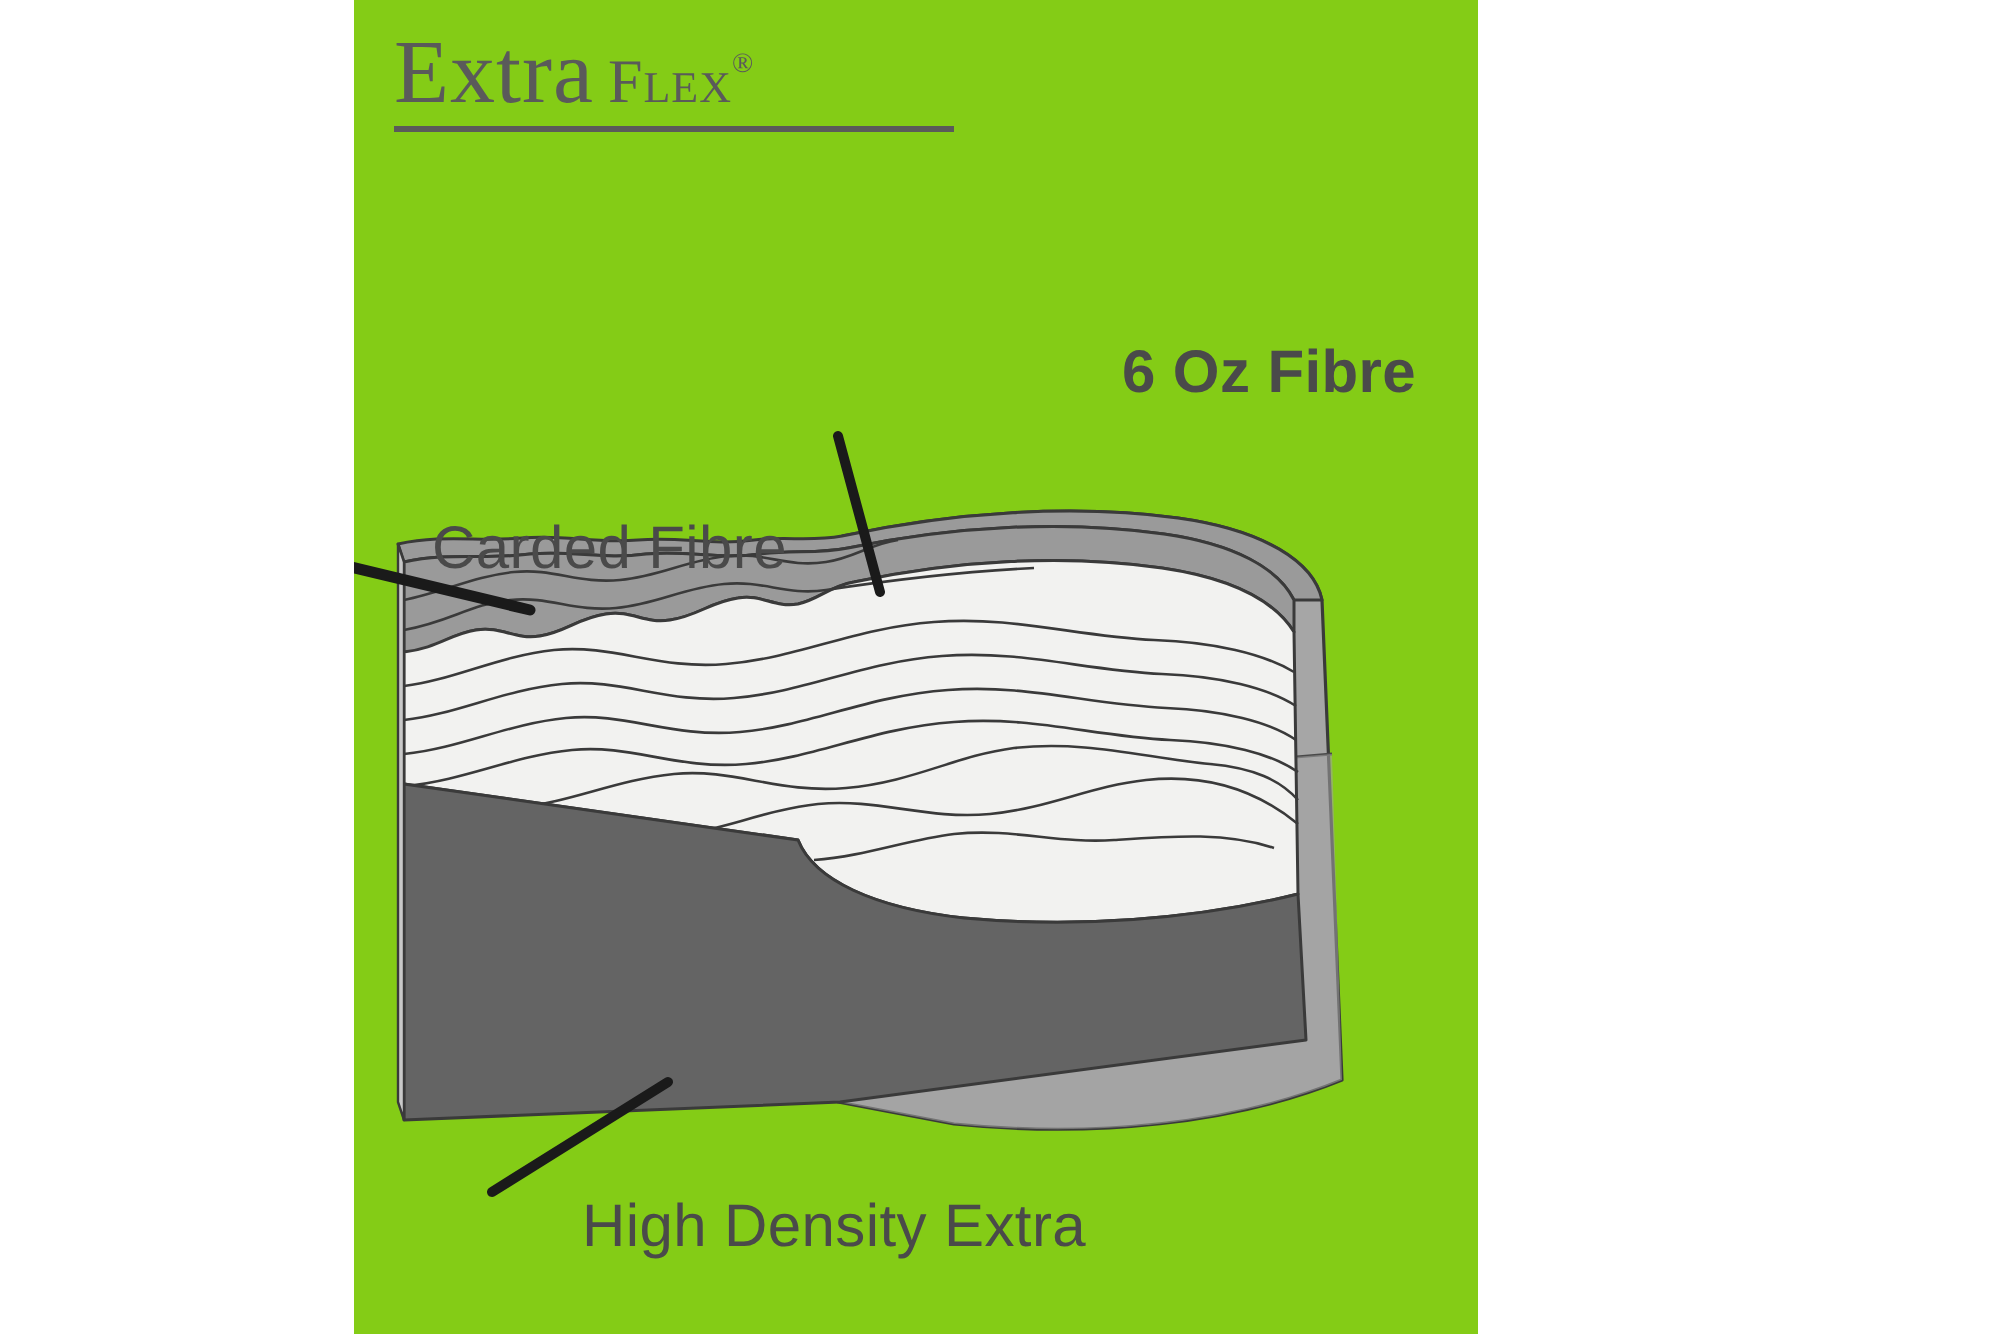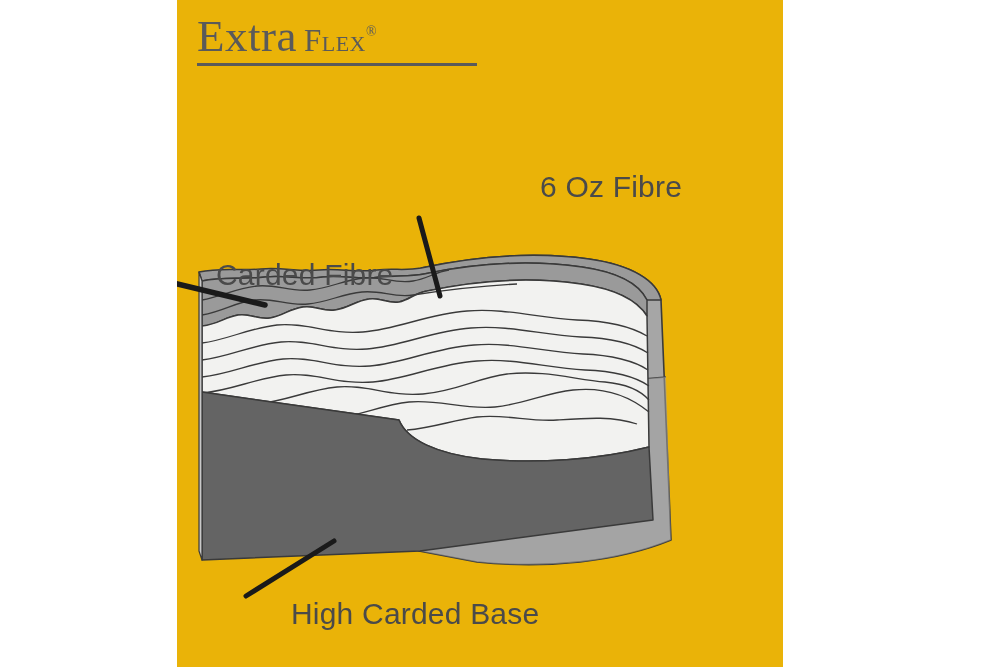--- a/index.html
+++ b/index.html
@@ -12,23 +12,23 @@
     width: 1000px;
     height: 667px;
     background: #ffffff;
     overflow: hidden;
     font-family: "Liberation Sans", sans-serif;
   }
   #panel {
     position: absolute;
     left: 177px;
     top: 0;
-    width: 606px;
+    width: 562px;
     height: 667px;
-    background: #eab308;
+    background: #84cc16;
     overflow: hidden;
   }
   
   #brand {
     position: absolute;
     left: 20px;
     top: 10px;
     width: 280px;
     border-bottom: 3px solid #5a5a5a;
     padding-bottom: 1px;
@@ -68,21 +68,21 @@
   }
   
   .callout {
     position: absolute;
     font-size: 30px;
     color: #4a4a4a;
     font-weight: 300;
     white-space: nowrap;
     letter-spacing: 0.2px;
   }
-  #label-fibre  { left: 363px; top: 170px; }
+  #label-fibre  { left: 384px; top: 170px; font-weight: bold; }
   #label-carded { left:  11px; top: 258px; margin-left: 28px; }
   #label-base   { left: 114px; top: 597px; }
 
   
   #diagram {
     position: absolute;
     left: 0;
     top: 0;
     width: 646px;
     height: 667px;
@@ -203,16 +203,16 @@
 
       <path d="M 22,272 L 25,281 L 25,560 L 22,551 Z" fill="#c9c9c9" stroke="#3a3a3a" stroke-width="1.2" stroke-linejoin="round"></path>
 
       <line x1="242" y1="218" x2="263" y2="296" stroke="#1a1a1a" stroke-width="5" stroke-linecap="round"></line>
       <line x1="-12" y1="281" x2="88" y2="305" stroke="#1a1a1a" stroke-width="5.5" stroke-linecap="round"></line>
       <line x1="69" y1="596" x2="157" y2="541" stroke="#1a1a1a" stroke-width="5" stroke-linecap="round"></line>
     </svg>
 
     <div class="callout" id="label-fibre">6 Oz Fibre</div>
     <div class="callout" id="label-carded">Carded Fibre</div>
-    <div class="callout" id="label-base">High Carded Base</div>
+    <div class="callout" id="label-base">High Density Extra</div>
 
   </div>
 </div>
 
 </body></html>

